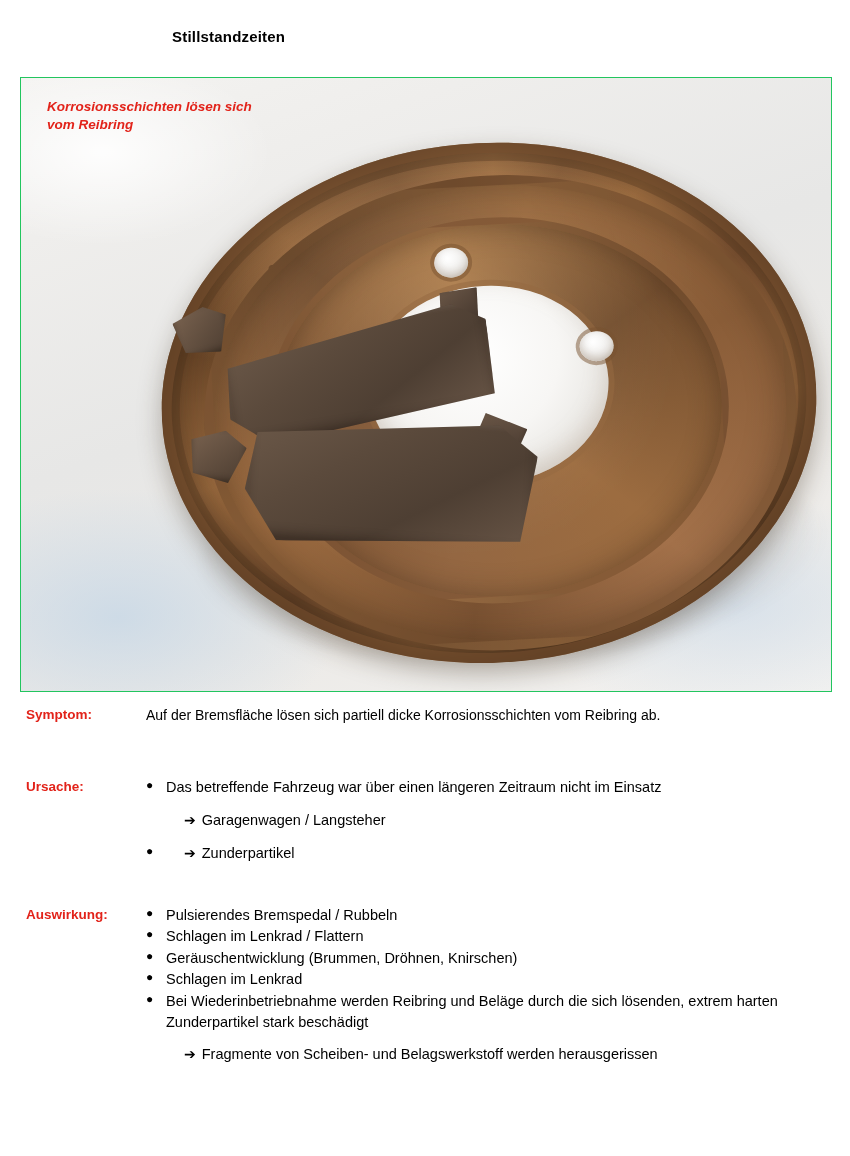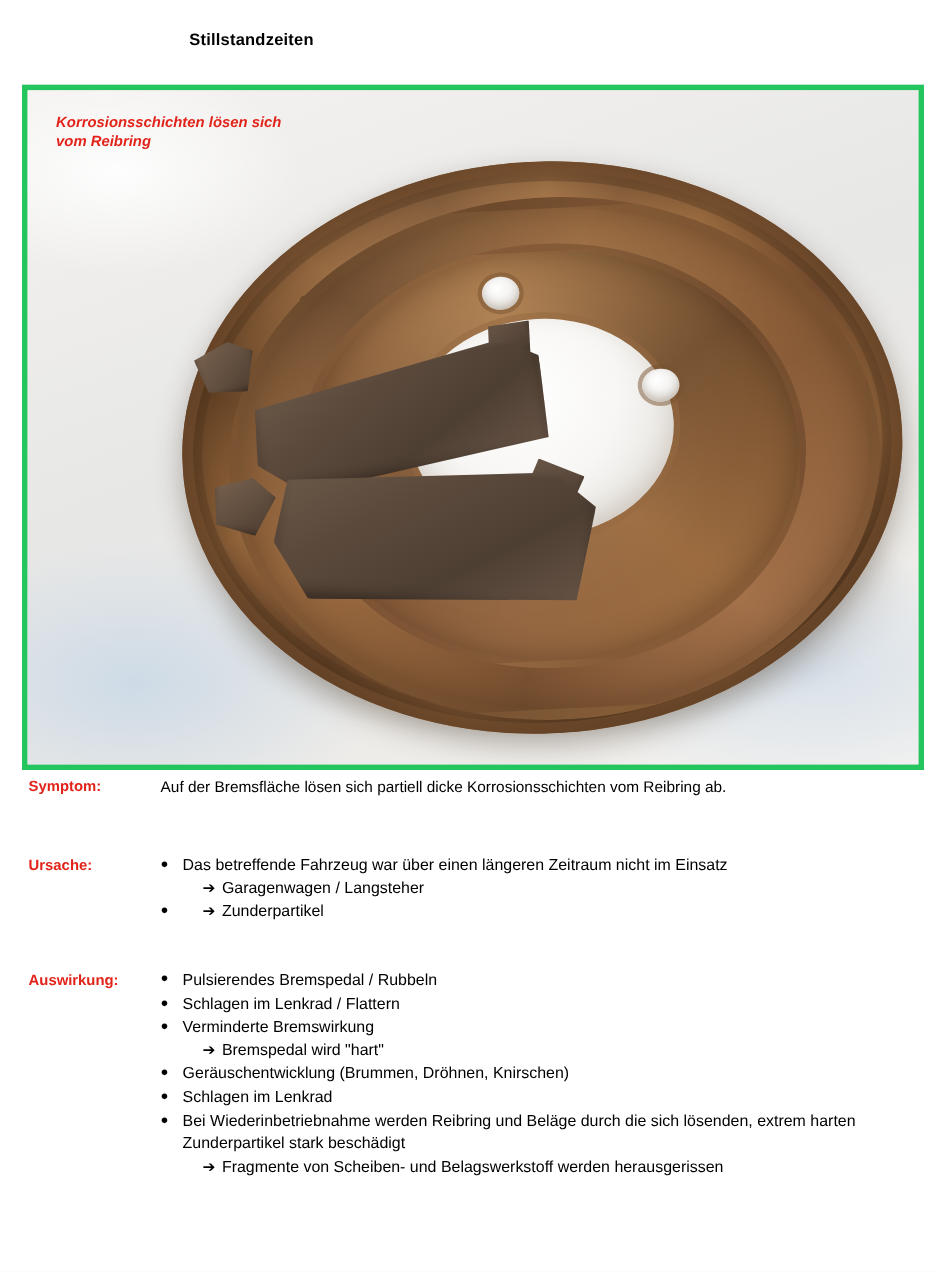--- a/index.html
+++ b/index.html
@@ -32,21 +32,21 @@
     letter-spacing: 0.2px;
   }
 
   
   .photo-frame {
     position: absolute;
     left: 20px;
     top: 77px;
     width: 810px;
     height: 613px;
-    border: 5px solid #22c55e;
+    border: 1px solid #22c55e;
     overflow: hidden;
     background: #e9e6e1;
   }
   .photo-inner {
     position: absolute;
     inset: 0;
     background:
       radial-gradient(ellipse 58% 52% at 52% 47%, rgba(255,255,255,0.10), rgba(0,0,0,0.0) 70%),
       linear-gradient(160deg, #f4f3f1 0%, #efeeec 18%, #e7e7e6 45%, #eceae7 72%, #f3f2f0 100%);
   }
@@ -258,21 +258,21 @@
     position: absolute;
     left: 0;
     top: -1px;
     font-size: 12px;
     line-height: 1.6;
     color: #000;
   }
   .sub {
     display: block;
     padding-left: 18px;
-    margin-top: 0px;
+    margin-top: 12px;
   }
   .sub::before {
     content: "\2794";
     display: inline-block;
     margin-right: 6px;
     font-size: 14px;
   }
   .spacer-sym { height: 52px; }
   .spacer-urs { height: 40px; }
 </style>
@@ -343,24 +343,20 @@
       <div class="row-label">Auswirkung:</div>
       <div class="row-body">
         <ul class="bullets">
           <li>
             <span>Pulsierendes Bremspedal / Rubbeln</span>
           </li>
           <li>
             <span>Schlagen im Lenkrad / Flattern</span>
           </li>
           <li>
-            <span>Verminderte Bremswirkung</span>
-            <span class="sub">Bremspedal wird "hart"</span>
-          </li>
-          <li>
             <span>Geräuschentwicklung (Brummen, Dröhnen, Knirschen)</span>
           </li>
           <li>
             <span>Schlagen im Lenkrad</span>
           </li>
           <li>
             <span>Bei Wiederinbetriebnahme werden Reibring und Beläge durch die sich lösenden, extrem harten Zunderpartikel stark beschädigt</span>
             <span class="sub">Fragmente von Scheiben- und Belagswerkstoff werden herausgerissen</span>
           </li>
         </ul>

